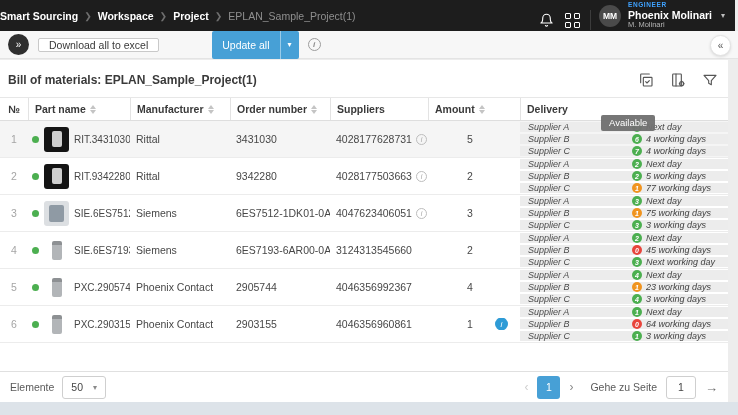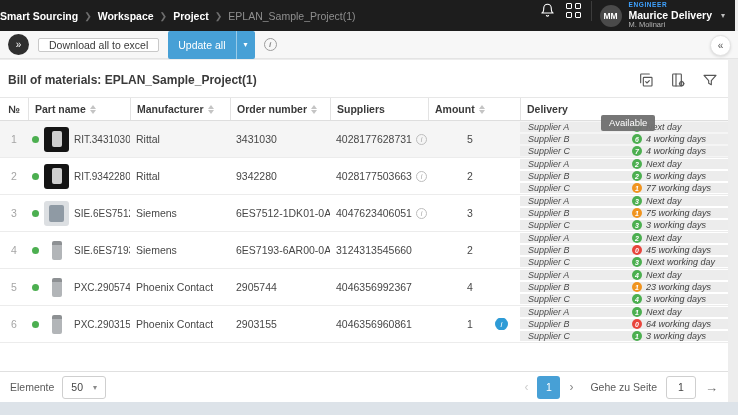--- a/index.html
+++ b/index.html
@@ -7,42 +7,42 @@
   body { font-family:"Liberation Sans", sans-serif; }
   .screen { position:relative; width:738px; height:415px; background:#ededed; overflow:hidden; }
 
   
   .topbar { position:absolute; top:0; left:0; width:735px; height:31px; background:#1d1d1d;
             display:flex; align-items:center; padding:0 10px 0 0; }
   .crumbs { display:flex; align-items:center; margin-left:-4px; white-space:nowrap; }
   .crumb { color:#fff; font-size:10.5px; font-weight:bold; padding:0 4px; cursor:pointer; }
   .crumb.last { color:#8f8f8f; font-weight:normal; }
   .crumb-sep { color:#6f6f6f; font-size:9px; padding:0 2px; }
-  .topbar-right { margin-left:auto; display:flex; align-items:flex-start; gap:8px; }
+  .topbar-right { margin-left:auto; display:flex; align-items:flex-end; gap:8px; }
   .tb-icon { width:18px; height:18px; display:flex; align-items:center; justify-content:center; cursor:pointer; }
   .apps-grid { display:grid; grid-template-columns:6px 6px; grid-gap:3px; }
   .apps-grid span { width:6px; height:6px; border:1.3px solid #fff; border-radius:1px; }
   .tb-divider { width:1px; height:20px; background:#3c3c3c; }
   .userbox { display:flex; align-items:center; gap:7px; cursor:pointer; }
   .avatar { width:22px; height:22px; border-radius:50%; background:#4a4a4a; color:#fff;
             font-size:8.5px; font-weight:bold; display:flex; align-items:center; justify-content:center; }
   .user-meta { line-height:1.15; }
   .user-role { color:var(--engineer-blue,#3fa2ff); font-size:6.5px; font-weight:bold; letter-spacing:.6px; }
   .user-name { color:#fff; font-size:10.5px; font-weight:bold; }
   .user-sub { color:#b5b5b5; font-size:7.5px; }
   .user-caret { color:#bdbdbd; font-size:8px; margin-left:2px; }
 
   
   .toolbar { position:absolute; top:31px; left:0; width:738px; height:28px; background:#f7f7f7;
              border-bottom:1px solid #e4e4e4; display:flex; align-items:center; gap:9px; padding:0 8px; }
   .expand-btn { width:21px; height:21px; border-radius:50%; background:#2f2f2f; color:#fff; border:none;
                 font-size:10px; line-height:21px; text-align:center; cursor:pointer; }
   .btn-outline { height:14px; background:#fff; border:1px solid #c9c9c9; border-radius:2px;
                  font-size:10.5px; color:#3a3a3a; padding:0 10px; cursor:pointer; font-family:inherit; }
-  .split-btn { display:flex; height:28px; border-radius:2px; overflow:hidden; cursor:pointer; }
+  .split-btn { display:flex; height:28px; border-radius:2px; overflow:hidden; cursor:pointer;margin-left:44px; }
   .split-main { background:var(--accent-blue,#47a0d6); color:#fff; font-size:10.5px; border:none;
                 padding:0 10px; cursor:pointer; font-family:inherit; }
   .split-caret { background:var(--accent-blue,#47a0d6); color:#fff; border:none; border-left:1px solid rgba(255,255,255,.45);
                  width:19px; font-size:8px; cursor:pointer; }
   .info-circle { width:13px; height:13px; border-radius:50%; border:1px solid #9d9d9d; color:#8c8c8c;
                  font-size:8px; font-style:italic; font-weight:bold; display:flex; align-items:center;
                  justify-content:center; cursor:pointer; background:transparent; }
   .collapse-btn { position:absolute; right:7px; top:4px; width:21px; height:21px; border-radius:50%;
                   background:#fff; border:1px solid #e2e2e2; box-shadow:0 1px 3px rgba(0,0,0,.12);
                   color:#555; font-size:10px; cursor:pointer; }
@@ -152,21 +152,21 @@
             <span></span>
             <span></span>
             <span></span>
           </span>
       </span>
       <span class="tb-divider"></span>
       <div class="userbox">
         <span class="avatar">MM</span>
         <span class="user-meta">
           <div class="user-role">ENGINEER</div>
-          <div class="user-name">Maurice Delivery</div>
+          <div class="user-name">Phoenix Molinari</div>
           <div class="user-sub">M. Molinari</div>
         </span>
         <span class="user-caret">▾</span>
       </div>
     </div>
   </header>
 
   <div class="toolbar">
     <button class="expand-btn">»</button>
     <button class="btn-outline">Download all to excel</button>

